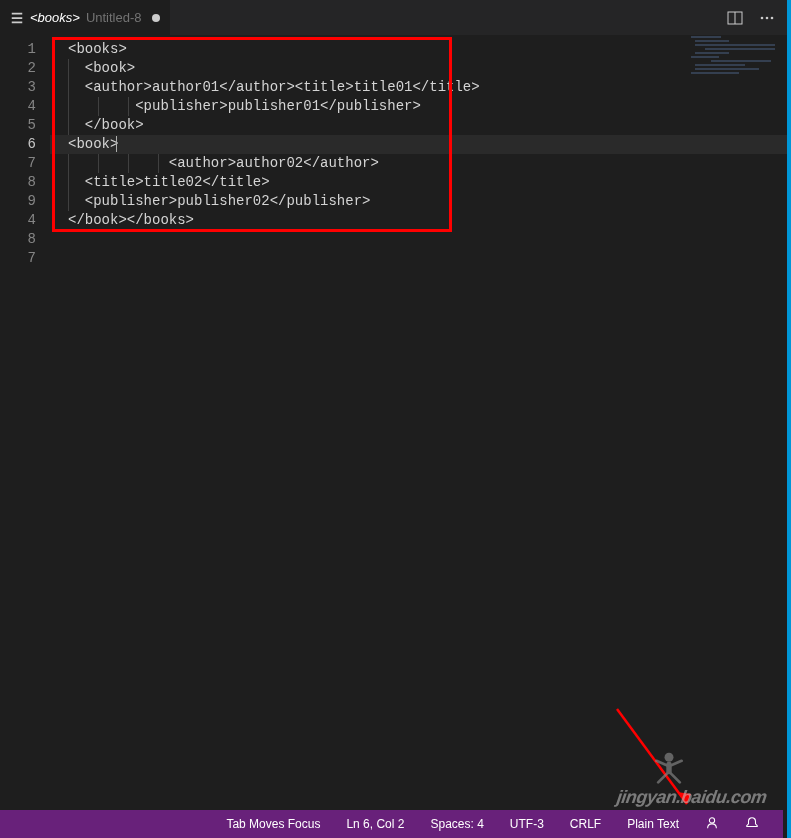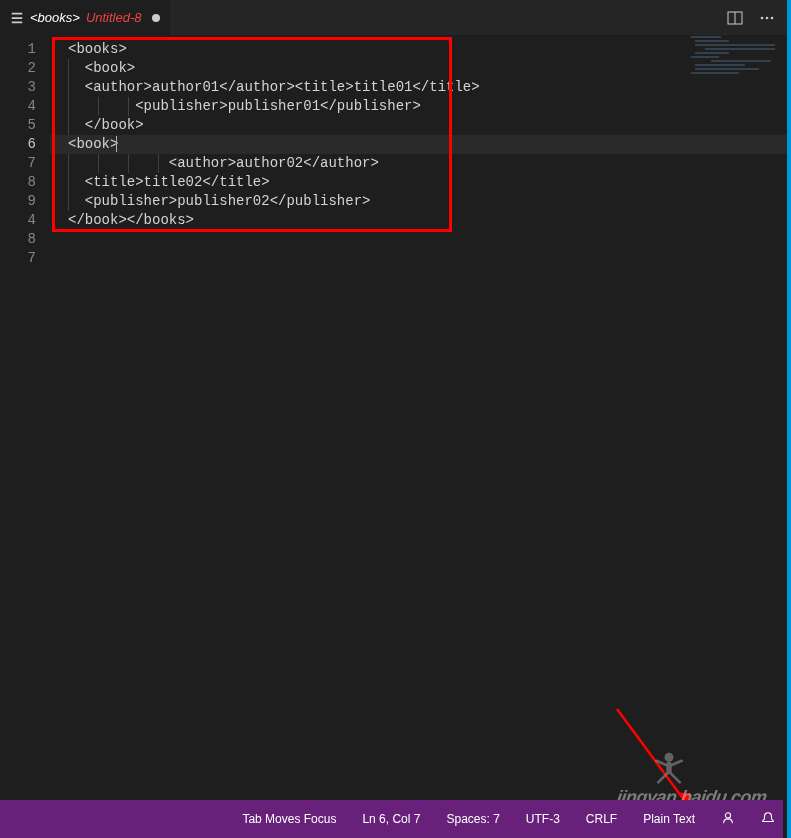--- a/index.html
+++ b/index.html
@@ -26,21 +26,21 @@
     .tab {
       display: flex;
       align-items: center;
       background: #1e1e1e;
       padding: 0 10px;
       gap: 6px;
       border-right: 1px solid #252526;
     }
     .tab-icon { width: 14px; height: 14px; display: inline-flex; align-items: center; justify-content: center; }
     .tab-title-main { color: #ffffff; font-style: italic; }
-    .tab-title-sub  { color: #ef4444; font-style: italic; }
+    .tab-title-sub  { color: #737373; }
     .tab-dirty-dot { width: 8px; height: 8px; border-radius: 50%; background: #cccccc; margin-left: 4px; }
     .icon-btn { width: 20px; height: 20px; display:inline-flex; align-items:center; justify-content:center; color:#cccccc; }
     .editor-wrap {
       position: relative;
       height: calc(100% - 35px - 22px);
       display: flex;
     }
     .gutter {
       width: 50px;
       padding-top: 5px;
@@ -100,28 +100,28 @@
       width: 90px; height: 70px;
       opacity: 0.55;
     }
     .minimap div {
       height: 2px; margin-bottom: 2px;
       background: #465a7a;
     }
     .statusbar {
       position: absolute;
       left: 0; right: 4px; bottom: 0;
-      height: 38px;
+      height: 28px;
       background: #68217a;
       color: #ffffff;
       display: flex;
       align-items: center;
       justify-content: flex-end;
       font-size: 12px;
-      padding: 0 8px;
+      padding: 0 24px;
       gap: 26px;
     }
     .statusbar .sb-item { white-space: nowrap; }
     .watermark {
       position: absolute;
       right: 20px; bottom: 30px;
       font-family: Arial, sans-serif;
       font-size: 18px;
       font-style: italic;
       font-weight: bold;
@@ -211,22 +211,22 @@
 
 <svg class="watermark-logo" viewBox="0 0 40 40">
   <circle cx="20" cy="8" r="5" fill="#888"></circle>
   <rect x="17" y="13" width="6" height="14" rx="3" fill="#888"></rect>
   <path d="M20 24 L8 36 M20 24 L32 36 M20 18 L6 12 M20 18 L34 12" stroke="#888" stroke-width="3" stroke-linecap="round"></path>
 </svg>
 <div class="watermark">jingyan.baidu.com</div>
 
 <div class="statusbar">
   <span class="sb-item">Tab Moves Focus</span>
-  <span class="sb-item">Ln 6, Col 7</span>
-  <span class="sb-item">Spaces: 7</span>
+  <span class="sb-item">Ln 6, Col 2</span>
+  <span class="sb-item">Spaces: 4</span>
   <span class="sb-item">UTF-3</span>
   <span class="sb-item">CRLF</span>
   <span class="sb-item">Plain Text</span>
   <span class="sb-item">
     <svg width="14" height="14" viewBox="0 0 16 16">
         <circle cx="8" cy="5" r="3" fill="none" stroke="#fff" stroke-width="1.2"></circle>
         <path d="M3 14c0-3 2-5 5-5s5 2 5 5" fill="none" stroke="#fff" stroke-width="1.2"></path>
       </svg>
   </span>
   <span class="sb-item">

